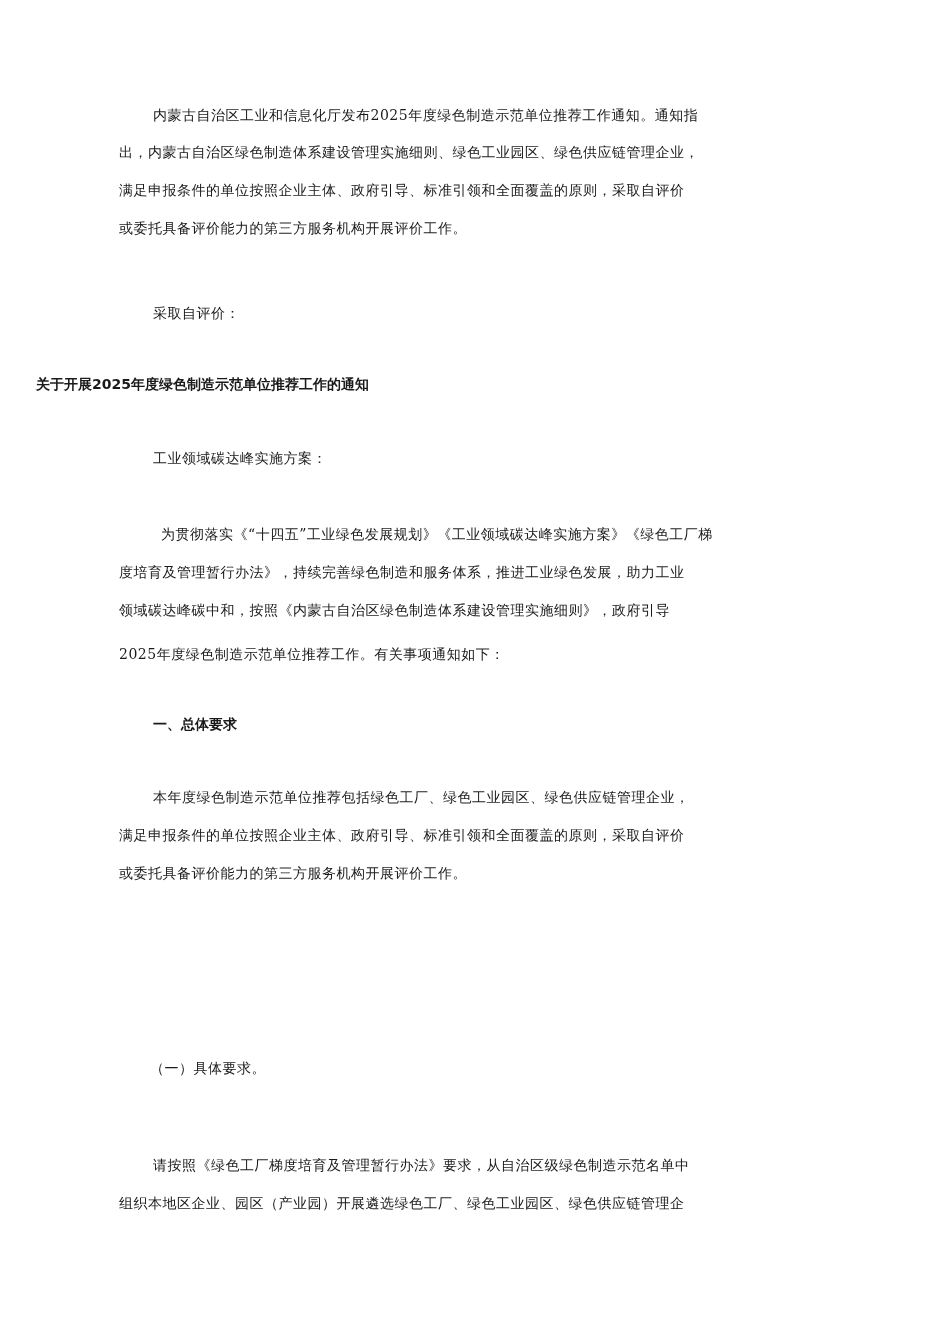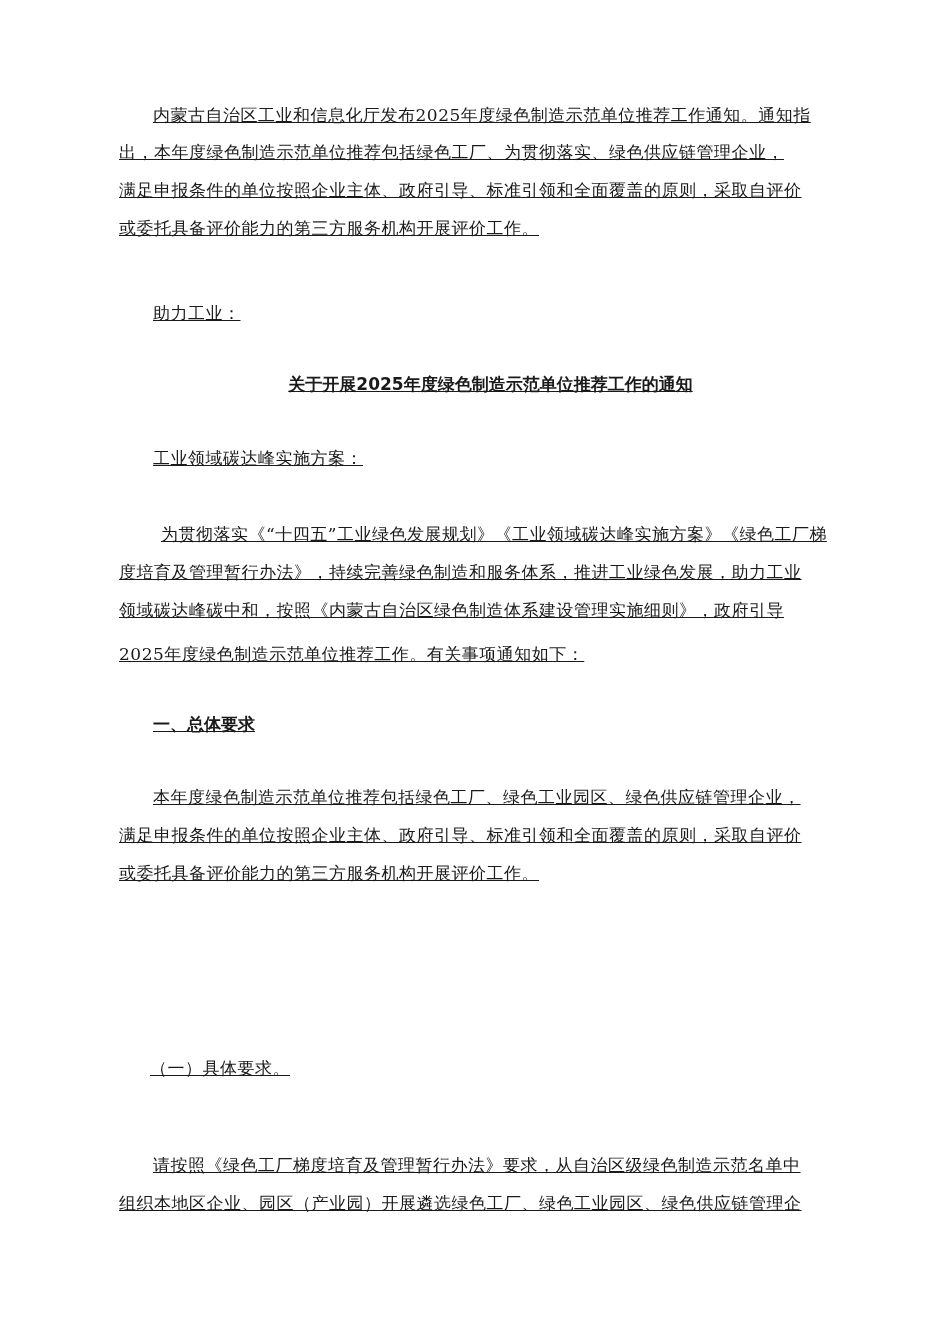--- a/index.html
+++ b/index.html
@@ -20,58 +20,56 @@
       left: 0;
       top: 0;
       width: 945px;
       height: 1334px;
       background: #ffffff;
     }
     .line {
       position: absolute;
       left: 119px;
       width: 710px;
-      font-size: 17px;
+      font-size: 14px;
       line-height: 24px;
       height: 24px;
       white-space: nowrap;
       letter-spacing: 0.5px;
-      text-decoration: underline;
     }
     .indent {
       left: 153px;
       width: 676px;
     }
     .bold {
       font-family: "DejaVu Sans", "Liberation Sans", sans-serif;
       font-weight: bold;
       letter-spacing: 0px;
     }
     .title {
       left: 0;
       width: 945px;
-      text-align: center;
       padding-left: 36px;
       box-sizing: border-box;
     }
     .sub {
       left: 150px;
     }
   </style>
 </head>
 <body>
 
 <div class="page">
 
   <div class="line indent" style="top:103px;">内蒙古自治区工业和信息化厅发布2025年度绿色制造示范单位推荐工作通知。通知指</div>
-  <div class="line" style="top:140px;">出，本年度绿色制造示范单位推荐包括绿色工厂、为贯彻落实、绿色供应链管理企业，</div>
+  <div class="line" style="top:140px;">出，内蒙古自治区绿色制造体系建设管理实施细则、绿色工业园区、绿色供应链管理企业，</div>
   <div class="line" style="top:178px;">满足申报条件的单位按照企业主体、政府引导、标准引领和全面覆盖的原则，采取自评价</div>
   <div class="line" style="top:216px;">或委托具备评价能力的第三方服务机构开展评价工作。</div>
 
-  <div class="line indent" style="top:301px;">助力工业：</div>
+  <div class="line indent" style="top:301px;">采取自评价：</div>
 
   <div class="line bold title" style="top:372px;">关于开展2025年度绿色制造示范单位推荐工作的通知</div>
 
   <div class="line indent" style="top:446px;">工业领域碳达峰实施方案：</div>
 
   <div class="line indent" style="top:522px;margin-left:8px;">为贯彻落实《“十四五”工业绿色发展规划》《工业领域碳达峰实施方案》《绿色工厂梯</div>
   <div class="line" style="top:560px;">度培育及管理暂行办法》，持续完善绿色制造和服务体系，推进工业绿色发展，助力工业</div>
   <div class="line" style="top:598px;">领域碳达峰碳中和，按照《内蒙古自治区绿色制造体系建设管理实施细则》，政府引导</div>
   <div class="line" style="top:636px;margin-top:6px;">2025年度绿色制造示范单位推荐工作。有关事项通知如下：</div>
 

